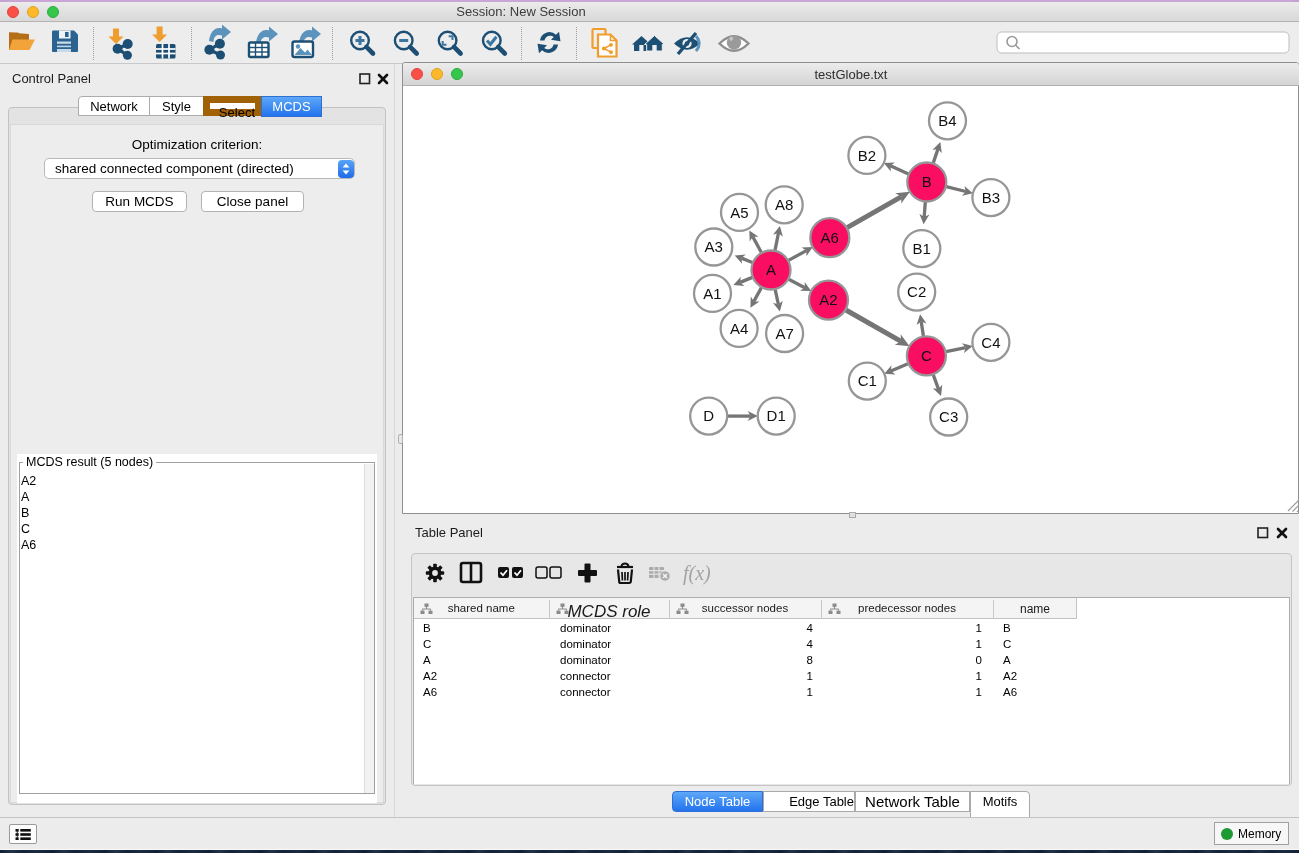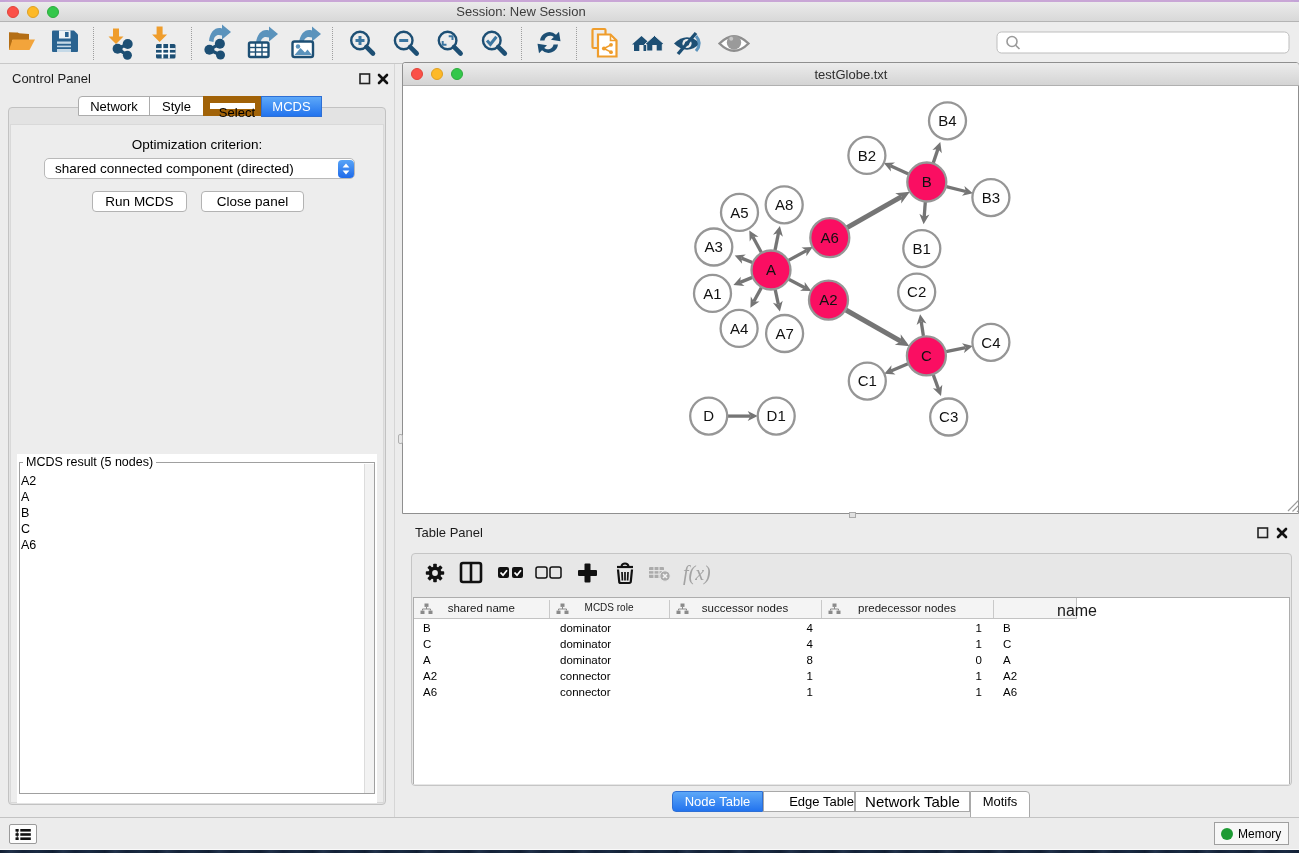--- a/index.html
+++ b/index.html
@@ -422,24 +422,24 @@
  <g fill="#8a8a8a">
       <rect x="4.5" y="0.5" width="4" height="3.4"></rect>
       <rect x="0.5" y="7.6" width="4" height="3.4"></rect>
       <rect x="8.5" y="7.6" width="4" height="3.4"></rect>
     </g>
  <g stroke="#8a8a8a" fill="none">
       <path d="M6.5 4 v2 M2.5 7.4 v-1.4 h8 v1.4"></path>
     </g>
 </svg>
 <div class="abs" style="left:413.5px;top:602px;width:135.5px;text-align:center;font-size:11.5px;color:#1a1a1a;">shared name</div>
-<div class="abs" style="left:549px;top:602px;width:120px;text-align:center;font-size:10px;color:#1a1a1a;">MCDS role</div>
+<div class="abs" style="left:549px;top:602px;width:120px;text-align:center;font-size:17px;color:#1a1a1a;font-style:italic;">MCDS role</div>
 <div class="abs" style="left:669px;top:602px;width:152px;text-align:center;font-size:11.5px;color:#1a1a1a;">successor nodes</div>
 <div class="abs" style="left:821px;top:602px;width:172px;text-align:center;font-size:11.5px;color:#1a1a1a;">predecessor nodes</div>
-<div class="abs" style="left:1035px;top:602px;width:84px;text-align:center;font-size:16px;color:#1a1a1a;">name</div>
+<div class="abs" style="left:993px;top:602px;width:84px;text-align:center;font-size:12px;color:#1a1a1a;">name</div>
 <div class="abs" style="left:423px;top:622px;font-size:11.5px;color:#000;">B</div>
 <div class="abs" style="left:560px;top:622px;font-size:11.5px;color:#000;">dominator</div>
 <div class="abs" style="left:700px;top:622px;width:113px;text-align:right;font-size:11.5px;color:#000;">4</div>
 <div class="abs" style="left:870px;top:622px;width:112px;text-align:right;font-size:11.5px;color:#000;">1</div>
 <div class="abs" style="left:1003px;top:622px;font-size:11.5px;color:#000;">B</div>
 <div class="abs" style="left:423px;top:638px;font-size:11.5px;color:#000;">C</div>
 <div class="abs" style="left:560px;top:638px;font-size:11.5px;color:#000;">dominator</div>
 <div class="abs" style="left:700px;top:638px;width:113px;text-align:right;font-size:11.5px;color:#000;">4</div>
 <div class="abs" style="left:870px;top:638px;width:112px;text-align:right;font-size:11.5px;color:#000;">1</div>
 <div class="abs" style="left:1003px;top:638px;font-size:11.5px;color:#000;">C</div>

